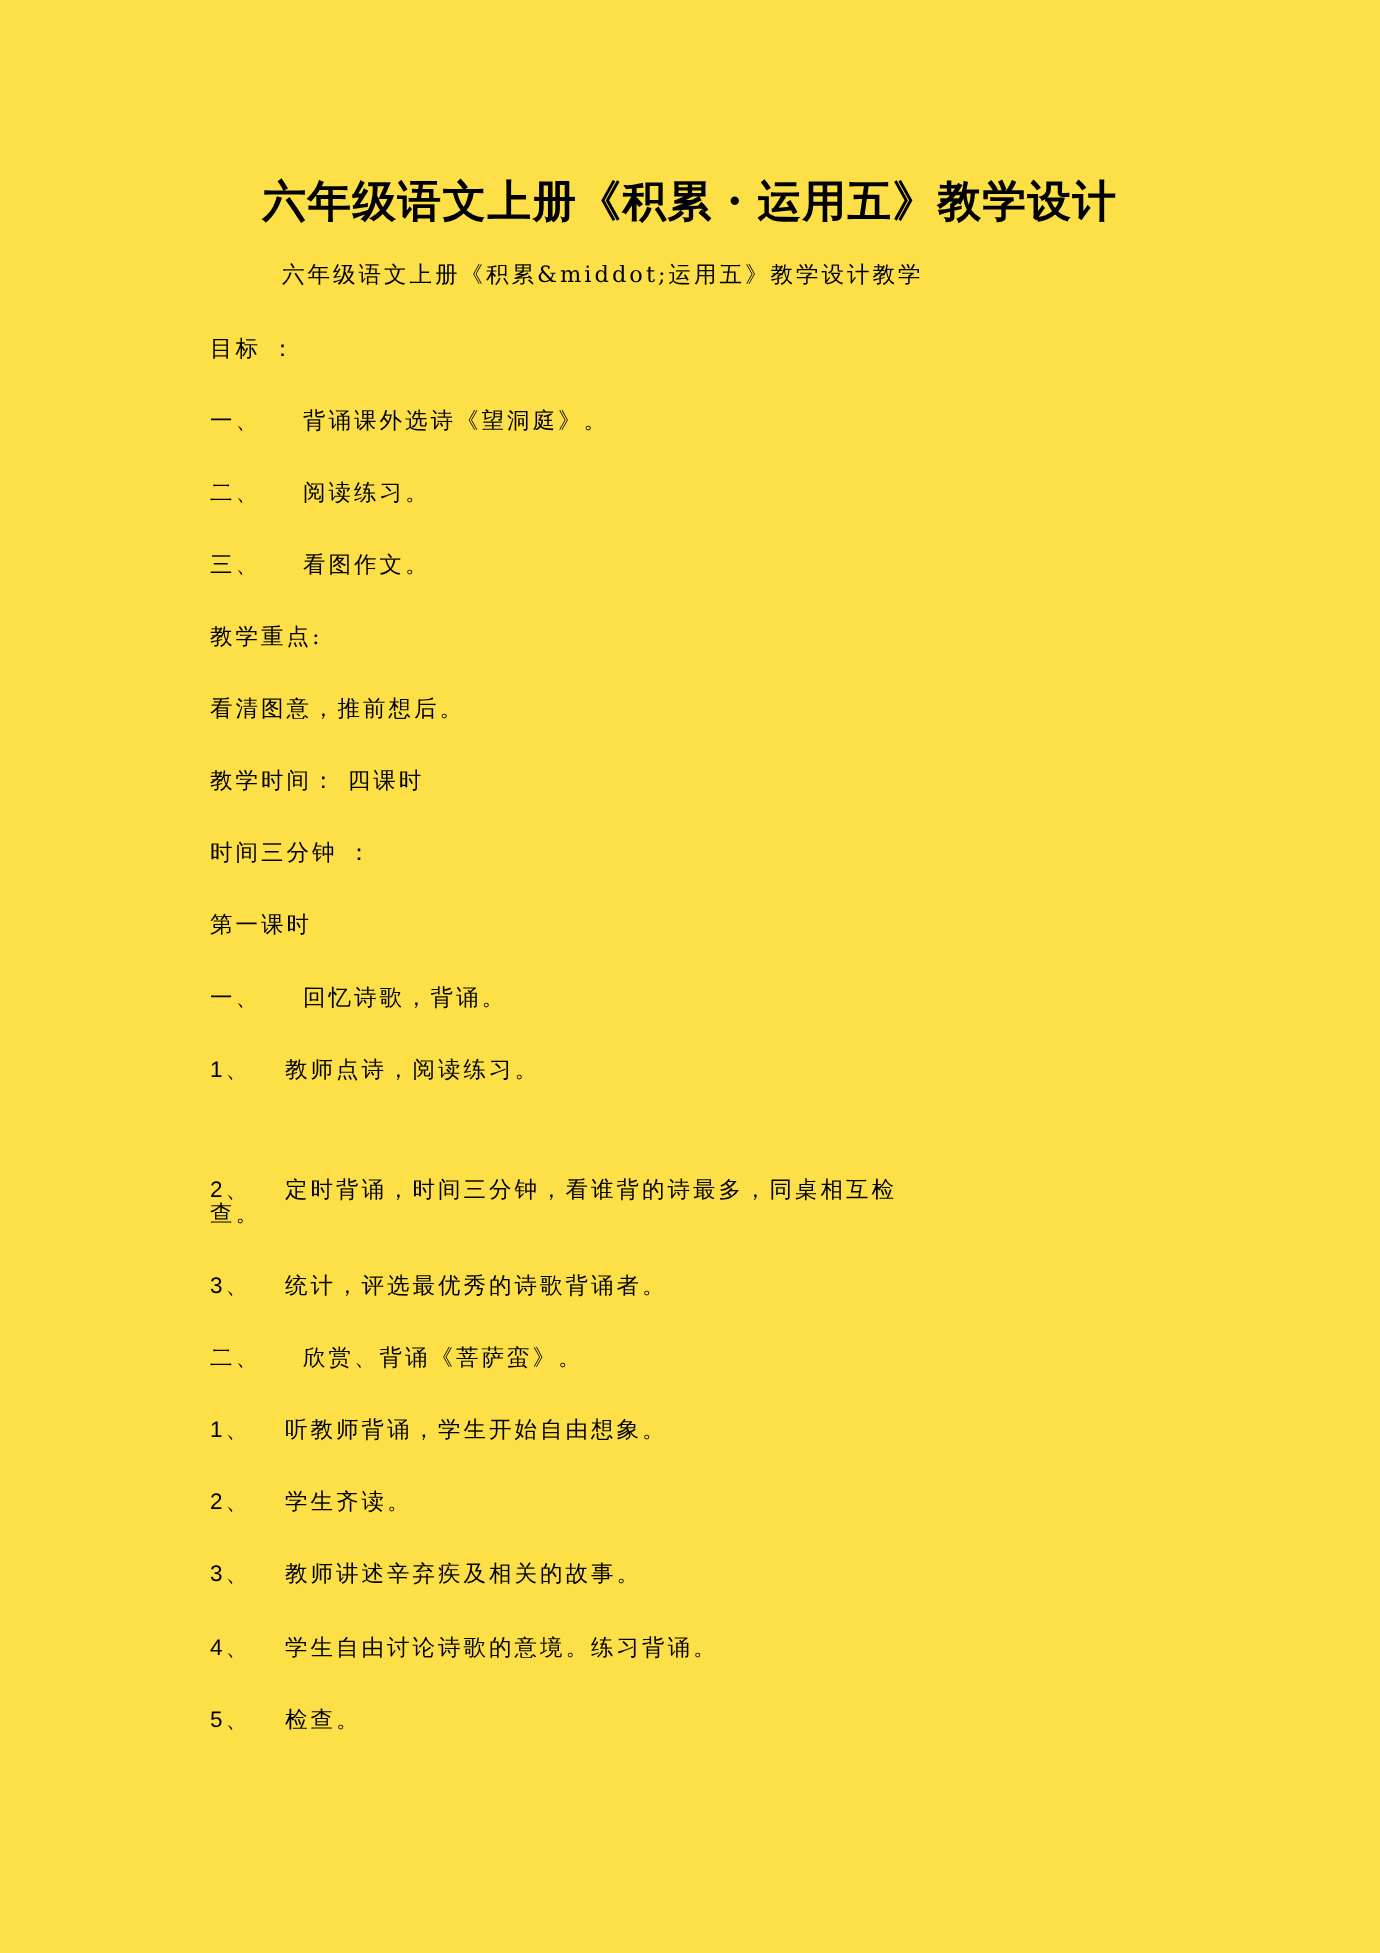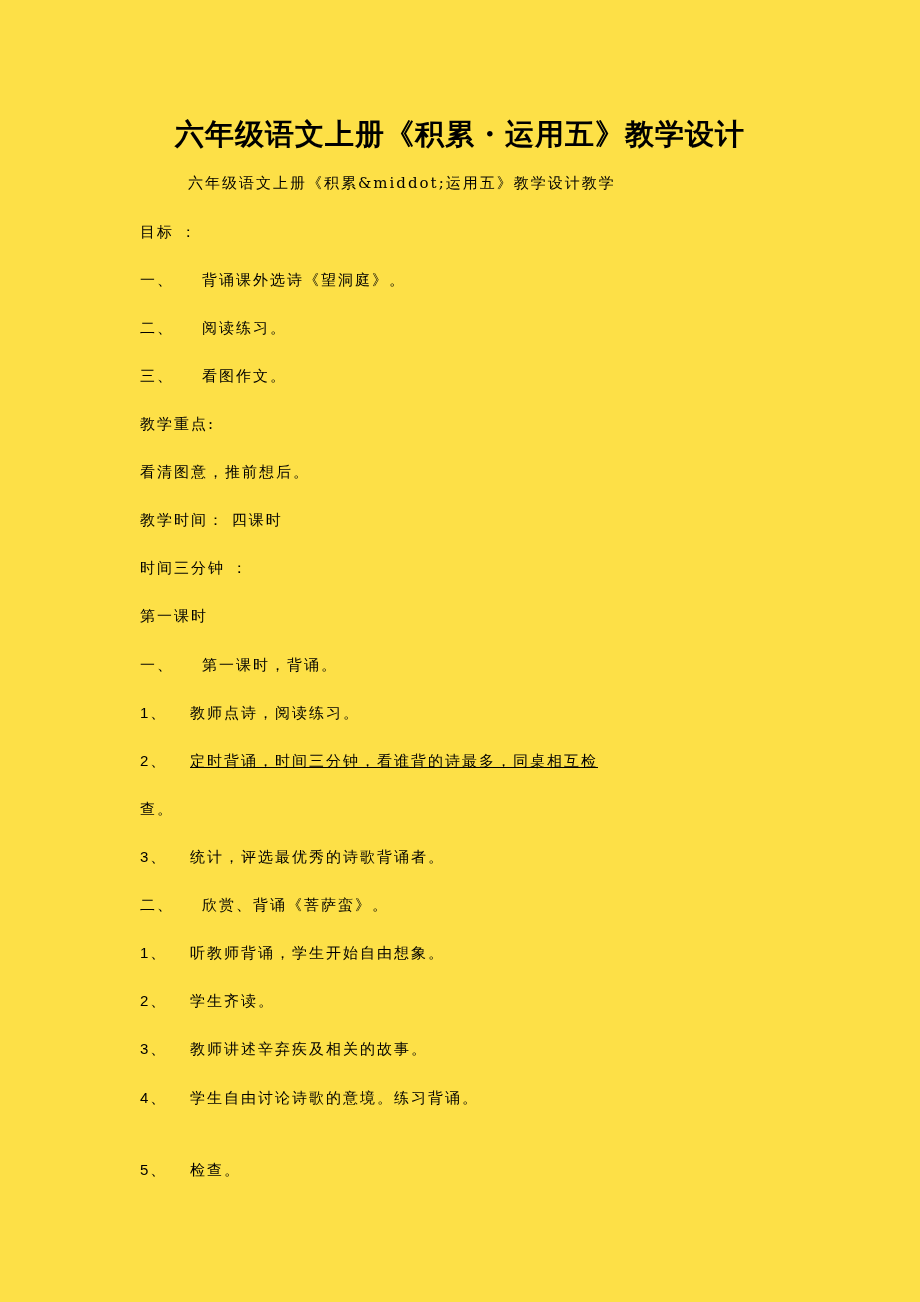--- a/index.html
+++ b/index.html
@@ -73,26 +73,26 @@
     <span class="num">三、</span><span>看图作文。</span>
   </div>
 
   <div class="line" style="top:409px;">教学重点:</div>
   <div class="line" style="top:457px;">看清图意，推前想后。</div>
   <div class="line" style="top:505px;">教学时间： 四课时</div>
   <div class="line" style="top:553px;">时间三分钟 ：</div>
   <div class="line" style="top:601px;">第一课时</div>
 
   <div class="line" style="top:650px;">
-    <span class="num">一、</span><span>第一课时，背诵。</span>
+    <span class="num">一、</span><span>回忆诗歌，背诵。</span>
   </div>
   <div class="line" style="top:698px;">
     <span class="num arabic">1、</span><span>教师点诗，阅读练习。</span>
   </div>
-  <div class="line" style="top:746px;text-decoration:underline;">
+  <div class="line" style="top:778px;">
     <span class="num arabic">2、</span><span>定时背诵，时间三分钟，看谁背的诗最多，同桌相互检</span>
   </div>
   <div class="line" style="top:794px;">查。</div>
   <div class="line" style="top:842px;">
     <span class="num arabic">3、</span><span>统计，评选最优秀的诗歌背诵者。</span>
   </div>
 
   <div class="line" style="top:890px;">
     <span class="num">二、</span><span>欣赏、背诵《菩萨蛮》。</span>
   </div>
@@ -101,17 +101,17 @@
   </div>
   <div class="line" style="top:986px;">
     <span class="num arabic">2、</span><span>学生齐读。</span>
   </div>
   <div class="line" style="top:1034px;">
     <span class="num arabic">3、</span><span>教师讲述辛弃疾及相关的故事。</span>
   </div>
   <div class="line" style="top:1083px;">
     <span class="num arabic">4、</span><span>学生自由讨论诗歌的意境。练习背诵。</span>
   </div>
-  <div class="line" style="top:1131px;margin-top:24px;">
+  <div class="line" style="top:1131px;">
     <span class="num arabic">5、</span><span>检查。</span>
   </div>
 
 </div>
 
 </body></html>

